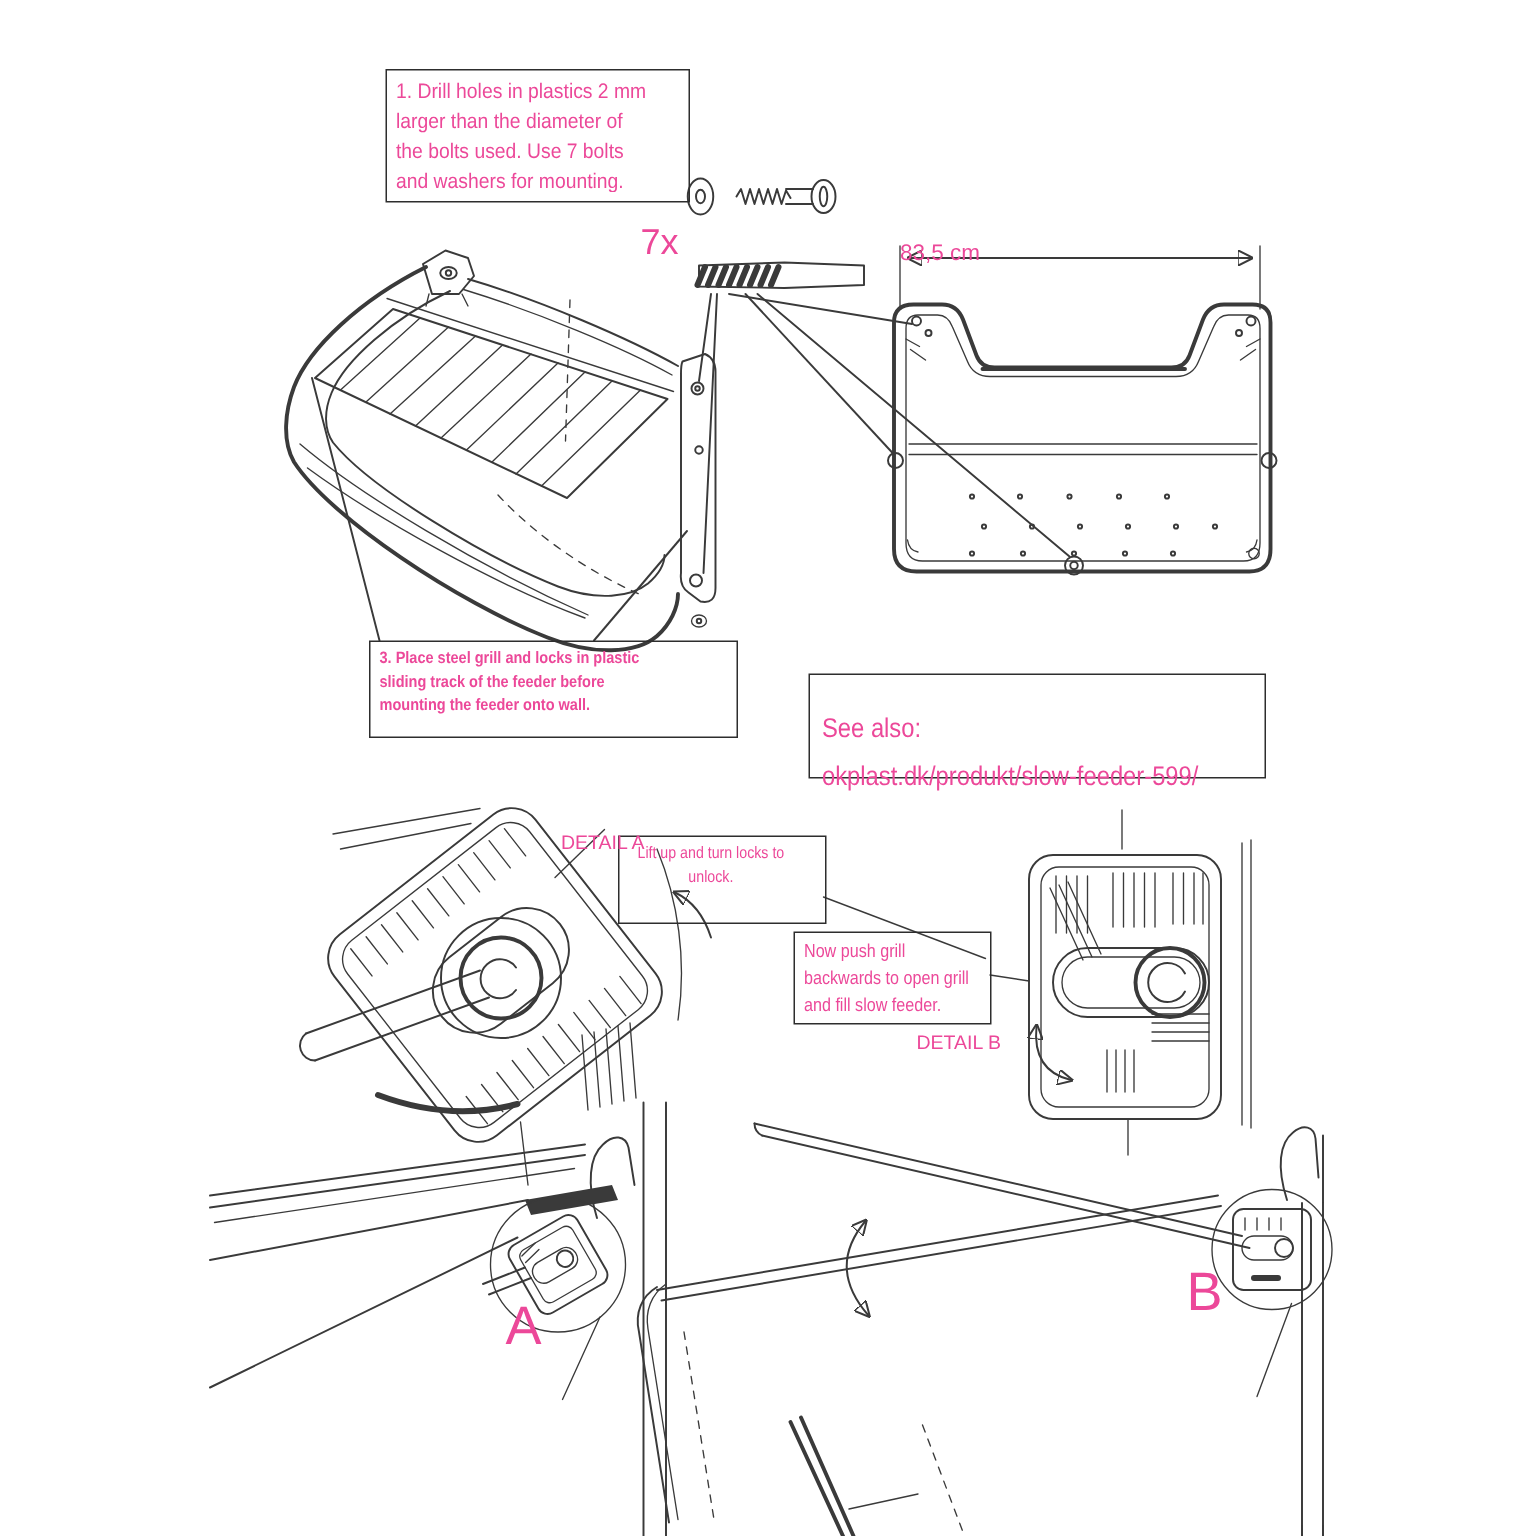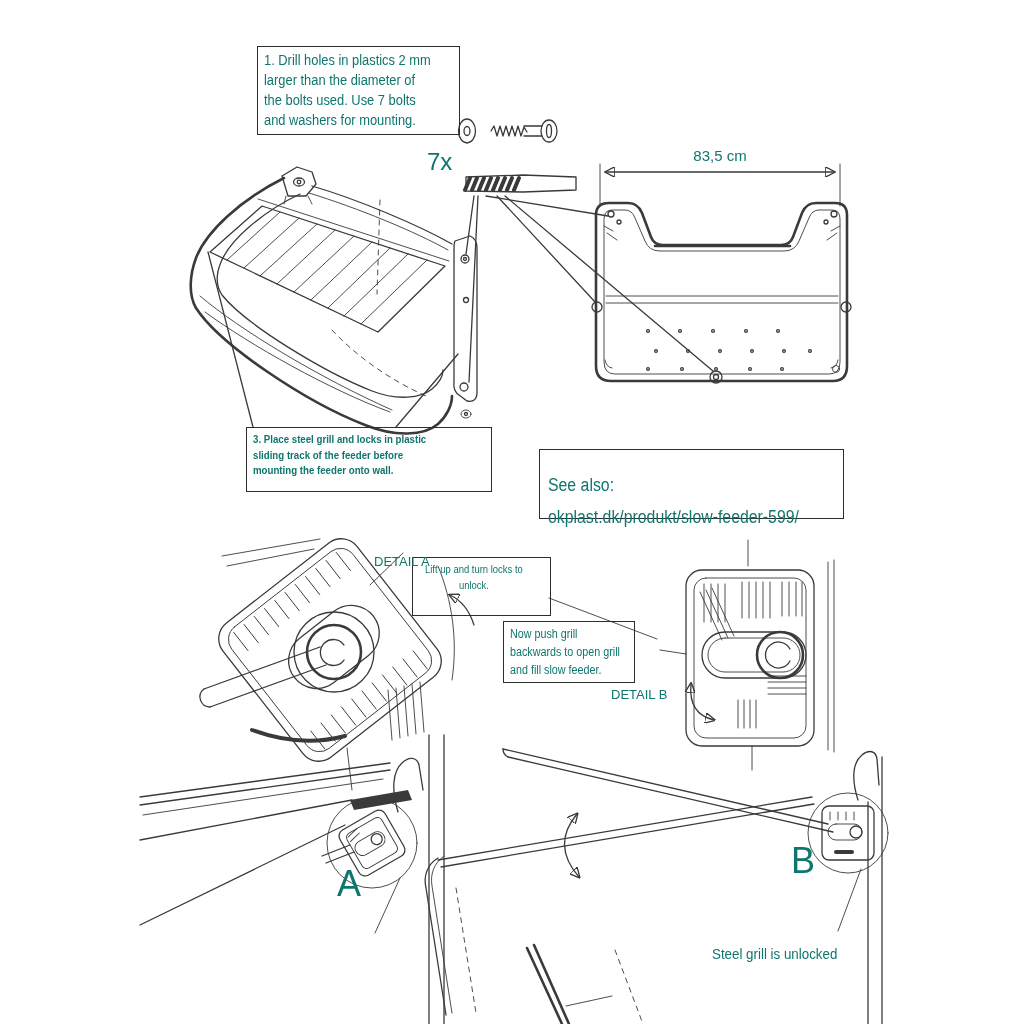--- a/index.html
+++ b/index.html
@@ -1,17 +1,17 @@
 <!DOCTYPE html>
 <html><head>
 <meta charset="utf-8">
 <style>
   html,body{margin:0;padding:0;background:#ffffff;}
   #stage{position:relative;width:1024px;height:1024px;background:#ffffff;
-         font-family:"Liberation Sans",sans-serif;color:#0f766e;overflow:hidden;border-radius:13px;}
+         font-family:"Liberation Sans",sans-serif;color:#ec4899;overflow:hidden;border-radius:13px;}
   #art{position:absolute;left:0;top:0;}
   #art *{stroke:#3a3a3a;fill:none;stroke-width:1.3;stroke-linecap:round;stroke-linejoin:round;}
   #art .fill{fill:#3a3a3a;stroke:none;}
   #art .thick{stroke-width:2.6;}
   #art .heavy{stroke-width:4;}
   #art .thin{stroke-width:0.9;}
   #art .dash{stroke-dasharray:5 5;}
   #art .dot{fill:#6a6a6a;stroke:none;}
   .note{position:absolute;border:1.5px solid #2d2d2d;padding:4px 6px;box-sizing:border-box;background:transparent;}
   .nt{display:inline-block;transform-origin:0 0;white-space:pre;line-height:1.42;}
@@ -249,36 +249,33 @@
   <div class="note see" style="left:539px;top:449px;width:305px;height:70px;font-size:18px;padding:20px 8px;">
     <span class="nt sx88">See also:</span>
     <span class="nt sx88">okplast.dk/produkt/slow-feeder-599/</span>
   </div>
 
   <div class="note" style="left:412px;top:557px;width:139px;height:59px;font-size:11px;text-align:center;">
     <span class="nt sx86">Lift up and turn locks to
 unlock.</span>
   </div>
 
-  <div class="note" style="left:503px;top:621px;width:132px;height:62px;font-size:12.5px;">
+  <div class="note" style="left:529px;top:621px;width:132px;height:62px;font-size:12.5px;">
     <span class="nt sx86">Now push grill
 backwards to open grill
 and fill slow feeder.</span>
   </div>
 
   <div class="lbl" style="left:427px;top:148px;font-size:24px;">7x</div>
 
-  <div class="lbl" style="left:600px;top:147px;width:240px;text-align:center;font-size:15px;">83,5 cm</div>
+  <div class="lbl" style="left:600px;top:160px;width:240px;text-align:left;font-size:15px;">83,5 cm</div>
 
   <div class="lbl" style="left:374px;top:554px;font-size:13px;">DETAIL A</div>
 
   <div class="lbl" style="left:611px;top:687px;font-size:13px;">DETAIL B</div>
 
   <div class="lbl" style="left:337px;top:863px;font-size:36px;">A</div>
 
   <div class="lbl" style="left:791px;top:840px;font-size:36px;">B</div>
 
 
-  <div class="lbl" style="left:696px;top:928px;font-size:14.5px;">
-    <span class="nt sx92">Steel grill is unlocked</span>
-  </div>
 
 </div>
 
 </body></html>

